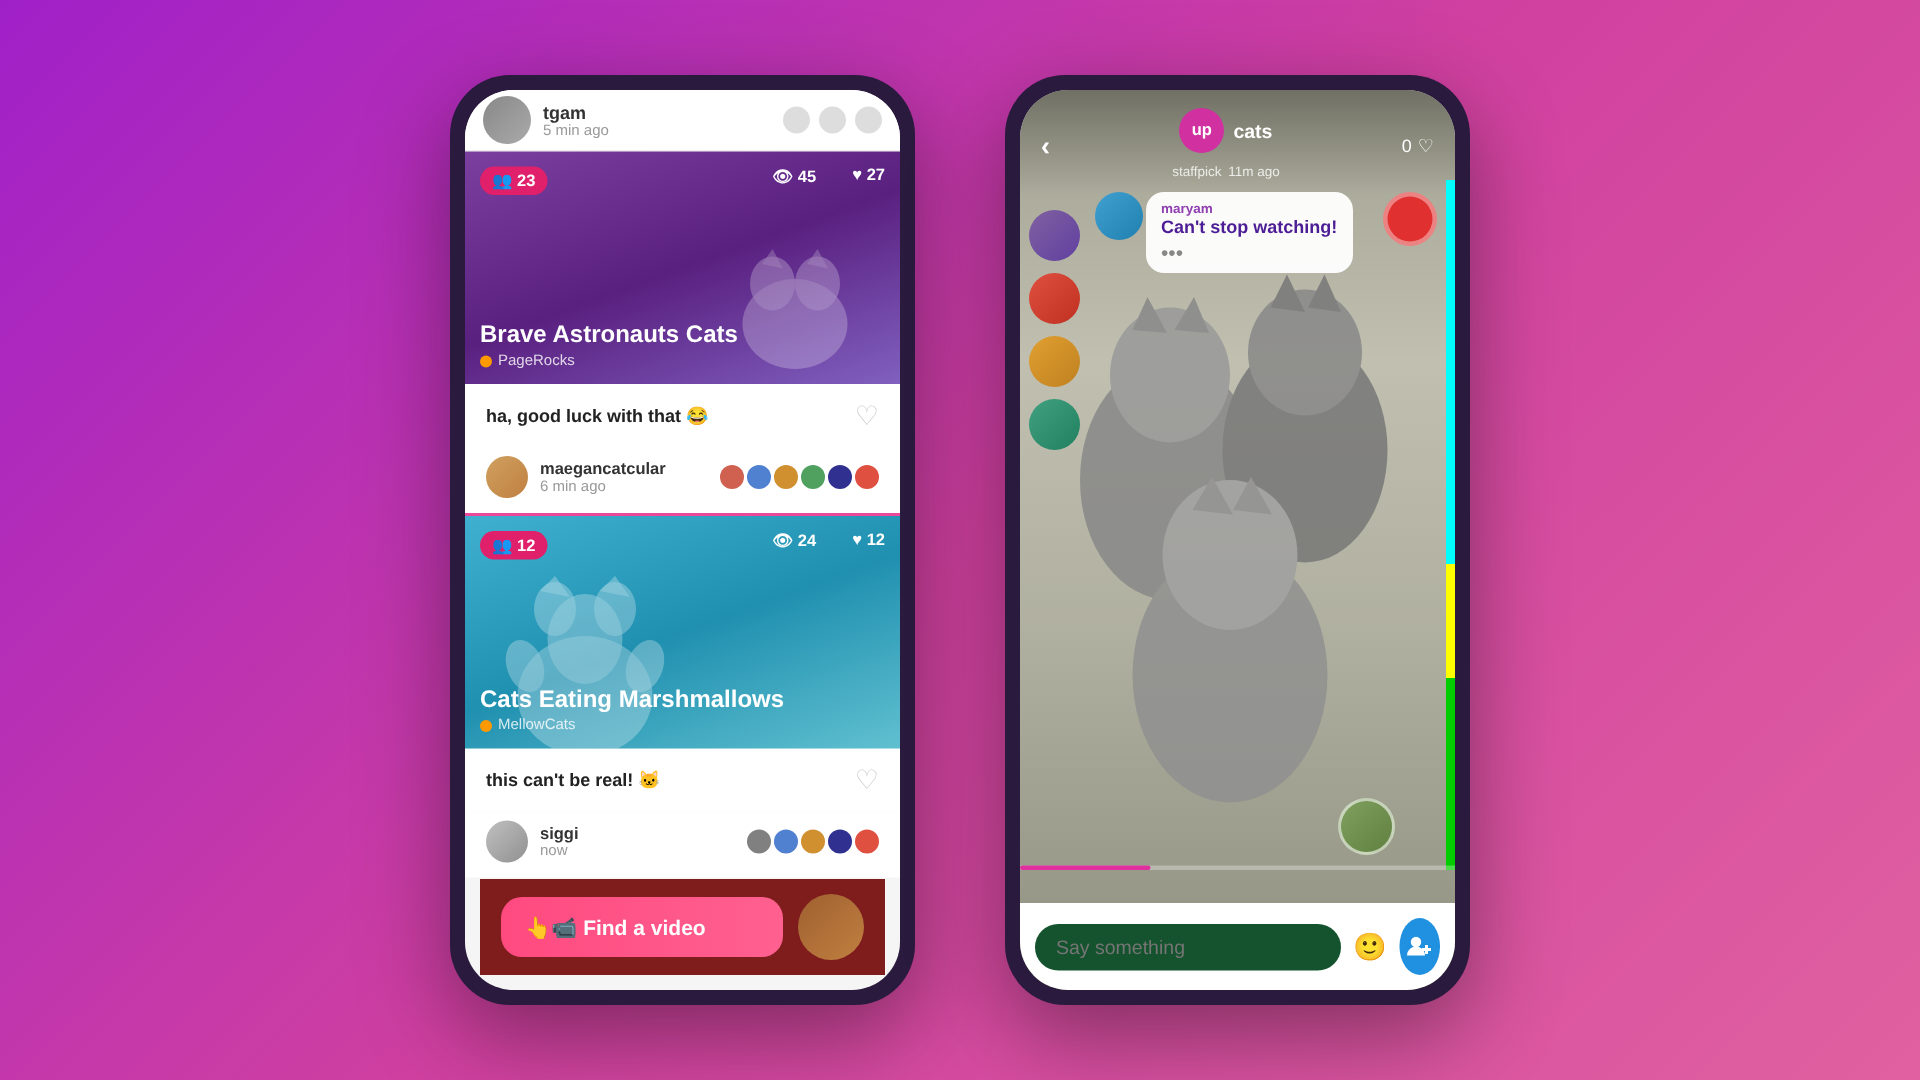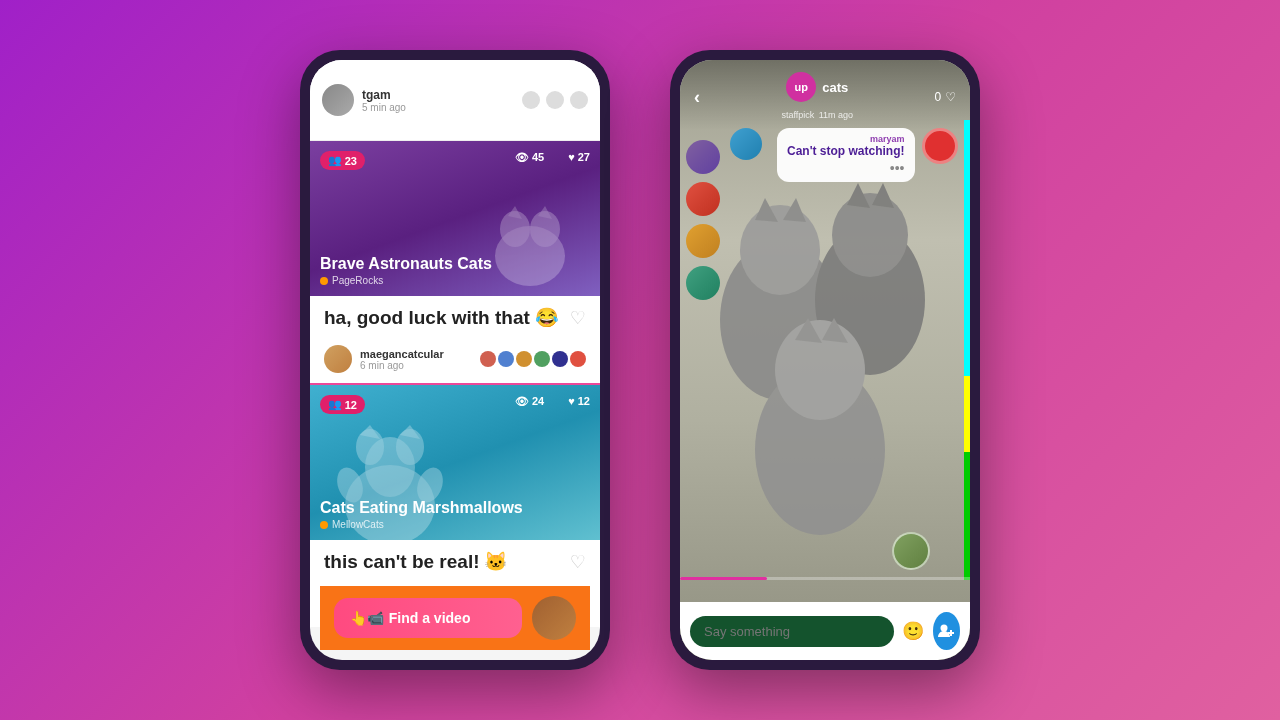--- a/index.html
+++ b/index.html
@@ -35,21 +35,21 @@
       position: relative;
     }
 
     
     .left-phone .phone-inner {
       background: #f5f5f5;
     }
 
     .feed-header {
       background: #fff;
-      padding: 24px 12px;
+      padding: 4px 12px;
       display: flex;
       align-items: center;
       gap: 8px;
       border-bottom: 1px solid #eee;
     }
 
     .feed-header-avatar {
       width: 32px;
       height: 32px;
       border-radius: 50%;
@@ -162,21 +162,21 @@
     
     .comment-row {
       background: #fff;
       padding: 10px 14px;
       display: flex;
       align-items: center;
       justify-content: space-between;
     }
 
     .comment-text {
-      font-size: 19px;
+      font-size: 12px;
       font-weight: 600;
       color: #222;
     }
 
     .heart-icon {
       font-size: 18px;
       color: #ccc;
     }
 
     .commenter-row {
@@ -217,21 +217,21 @@
     }
 
     .mini-avatar {
       width: 16px;
       height: 16px;
       border-radius: 50%;
     }
 
     
     .find-video-area {
-      background: #f97316;
+      background: #7f1d1d;
       padding: 10px 14px;
       display: flex;
       align-items: center;
       gap: 10px;
       position: absolute;
       bottom: 10px;
       left: 10px;
       right: 10px;
     }
 
@@ -347,22 +347,21 @@
     .chat-bubble-area {
       position: absolute;
       top: 68px;
       left: 50px;
       z-index: 20;
     }
 
     .chat-user-row {
       display: flex;
       align-items: flex-start;
-      gap: 15px;
-      text-align: right;
+      gap: 2px;
     }
 
     .chat-avatar {
       width: 32px;
       height: 32px;
       border-radius: 50%;
       background: linear-gradient(135deg, #40a0d0, #2080b0);
       flex-shrink: 0;
     }
 

